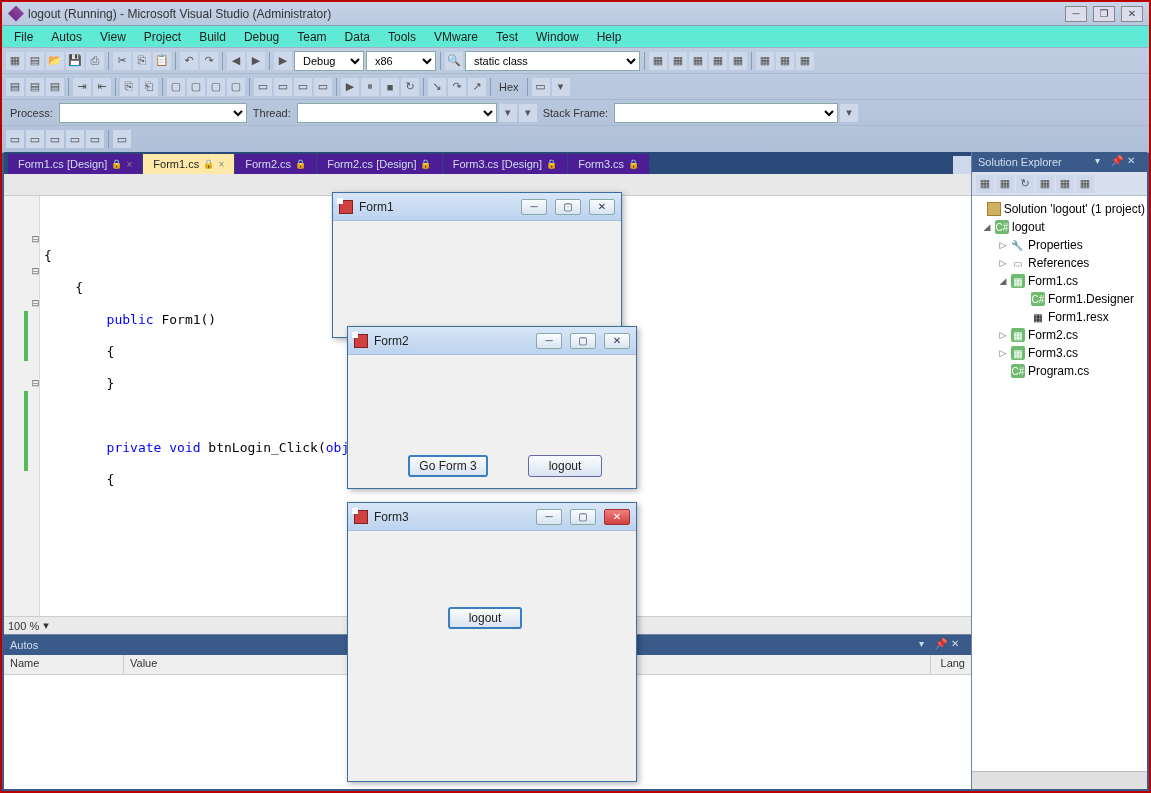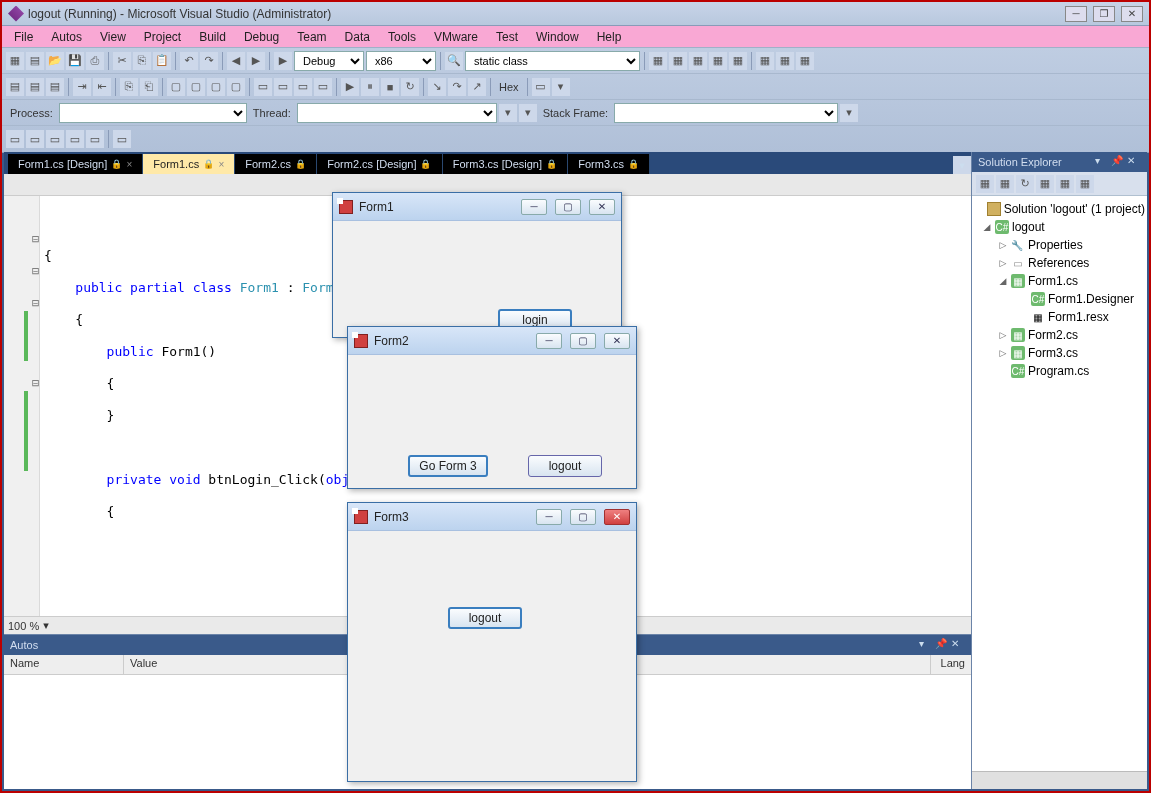--- a/index.html
+++ b/index.html
@@ -6,21 +6,21 @@
 body { font-family: "Segoe UI", Tahoma, sans-serif; font-size: 12px; background: #3a5a8a; width: 1151px; height: 793px; overflow: hidden; position: relative; border: 2px solid #b00; }
 
 
 .titlebar { height: 24px; background: linear-gradient(#c8d4e8, #b8c8de); display: flex; align-items: center; padding: 0 6px; gap: 4px; border-bottom: 1px solid #8a9bb8; }
 .titlebar .logo { width: 16px; height: 16px; background: linear-gradient(45deg,#68217a,#9a4eae); clip-path: polygon(0 50%,50% 100%,100% 50%,50% 0); }
 .titlebar .title-text { color: #333; font-size: 12px; text-align: right; }
 .titlebar .spacer { flex: 1; }
 .titlebar .winbtn { width: 22px; height: 16px; border: 1px solid #888; background: #dde; margin-left: 2px; display: flex; align-items: center; justify-content: center; font-size: 10px; color: #444; cursor: pointer; }
 
 
-.menubar { height: 22px; background: #f9a8d4; display: flex; align-items: center; padding: 0 4px; gap: 2px; border-bottom: 1px solid #a0b0c8; }
+.menubar { height: 22px; background: #5eead4; display: flex; align-items: center; padding: 0 4px; gap: 2px; border-bottom: 1px solid #a0b0c8; }
 .menubar .menu-item { padding: 2px 8px; color: #222; cursor: pointer; }
 
 
 .toolbars { background: linear-gradient(#bfcde2,#b0c0d8); border-bottom: 1px solid #8a9bb8; }
 .toolbar-row { display: flex; align-items: center; height: 26px; gap: 2px; padding: 0 4px; border-bottom: 1px solid #a8b8ce; }
 .toolbar-row.last { border-bottom: none; }
 .tb-btn { width: 18px; height: 18px; background: #cdd8ea; border: 1px solid transparent; cursor: pointer; display: flex; align-items: center; justify-content: center; font-size: 11px; color: #555; }
 .tb-sep { width: 1px; height: 18px; background: #8a9bb8; margin: 0 2px; }
 .tb-drop { height: 20px; border: 1px solid #8aa; background: #fff; font-size: 11px; padding: 0 4px; }
 .tb-label { font-size: 11px; color: #333; padding: 0 4px; }
@@ -29,21 +29,21 @@
 .tb-drop.proc { width: 188px; }
 .tb-drop.thread { width: 200px; }
 .tb-drop.stack { width: 224px; }
 
 
 .main-area { position: absolute; top: 150px; left: 2px; right: 2px; bottom: 2px; display: flex; }
 
 
 .doc-area { flex: 1; display: flex; flex-direction: column; background: #3a5a8a; }
 .doc-tabs { height: 22px; background: #2a4a7a; display: flex; align-items: flex-end; padding-left: 4px; gap: 0; }
-.doc-tab { height: 20px; padding: 2px 10px; background: #000000; color: #d2def0; font-size: 11px; display: flex; align-items: center; gap: 4px; border-right: 1px solid #2a4870; cursor: pointer; }
+.doc-tab { height: 20px; padding: 2px 10px; background: #4c1d95; color: #d2def0; font-size: 11px; display: flex; align-items: center; gap: 4px; border-right: 1px solid #2a4870; cursor: pointer; }
 .doc-tab.active { background: #ffe9a8; color: #222; }
 .doc-tab .lock { font-size: 9px; }
 .doc-tab .close { font-size: 10px; color: #888; cursor: pointer; }
 
 
 .nav-bar { height: 22px; background: #e8e8e8; display: flex; align-items: center; border-bottom: 1px solid #ccc; }
 .nav-bar .nav-drop { flex: 1; padding: 2px 6px; background: #f8f8f8; border-right: 1px solid #ccc; font-size: 11px; color: #444; display: flex; align-items: center; gap: 4px; margin-top: 39px; }
 .nav-bar .nav-icon { width: 12px; height: 12px; background: #d9b84a; border: 1px solid #a88; }
 
 
@@ -265,21 +265,20 @@
       <div class="code-gutter"></div>
       <div class="edge-green" style="top:115px;height:50px;"></div>
       <div class="edge-green" style="top:195px;height:80px;"></div>
       <div class="outline-box" style="top:36px;">⊟</div>
       <div class="outline-box" style="top:68px;">⊟</div>
       <div class="outline-box" style="top:100px;">⊟</div>
       <div class="outline-box" style="top:180px;">⊟</div>
       <div class="code-lines">
 <div>&nbsp;</div>
 <div>{</div>
-<div><span class="kw">    public partial class</span><span> </span><span class="cls">Form1</span><span> : </span><span class="cls">Form</span></div>
 <div>    {</div>
 <div><span class="kw">        public</span><span> Form1()</span></div>
 <div>        {</div>
 <div>        }</div>
 <div>&nbsp;</div>
 <div><span class="kw">        private void</span><span> btnLogin_Click(</span><span class="kw">obje</span></div>
 <div>        {</div>
 
 
 
@@ -384,23 +383,20 @@
 
 <div class="winform" style="left:330px; top:190px; width:290px; height:146px;">
   <div class="wf-title">
     <div class="wf-icon"></div>
     <div class="wf-title-text">Form1</div>
     <div class="spacer"></div>
     <div class="wf-btn">─</div>
     <div class="wf-btn">▢</div>
     <div class="wf-btn">✕</div>
   </div>
-  <div class="wf-body">
-    <div class="wf-button focused" style="left:165px; top:88px; width:74px;">login</div>
-  </div>
 </div>
 
 <div class="winform" style="left:345px; top:324px; width:290px; height:163px;">
   <div class="wf-title">
     <div class="wf-icon"></div>
     <div class="wf-title-text">Form2</div>
     <div class="spacer"></div>
     <div class="wf-btn">─</div>
     <div class="wf-btn">▢</div>
     <div class="wf-btn">✕</div>

